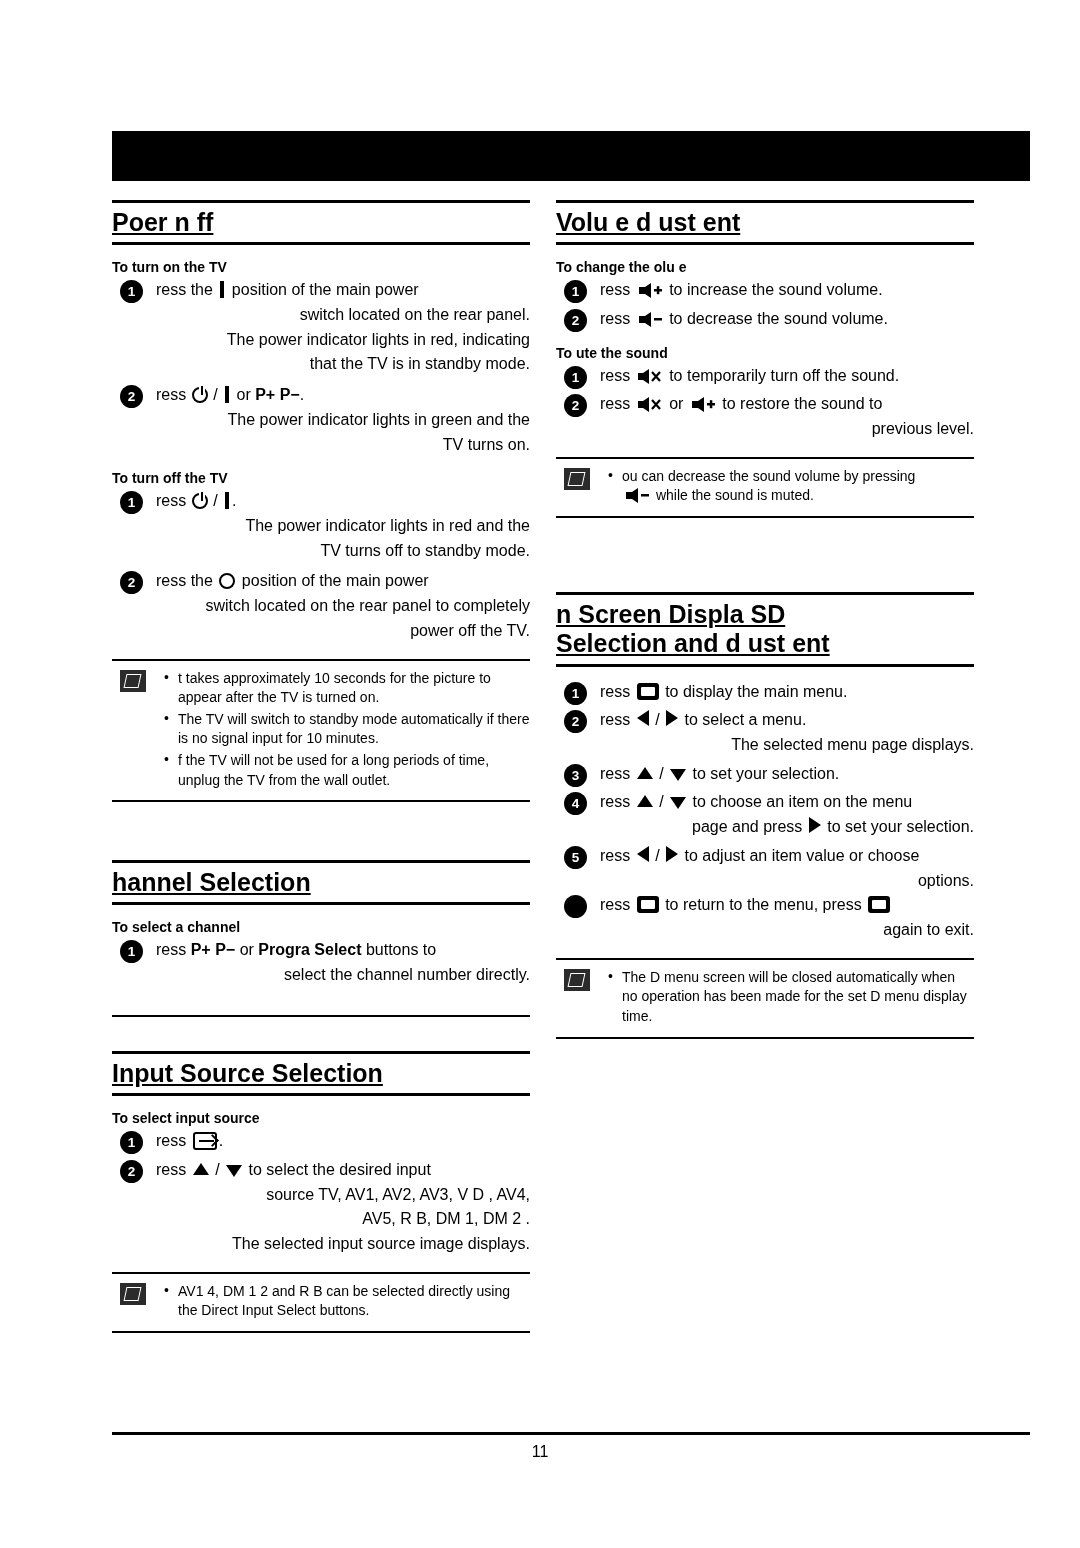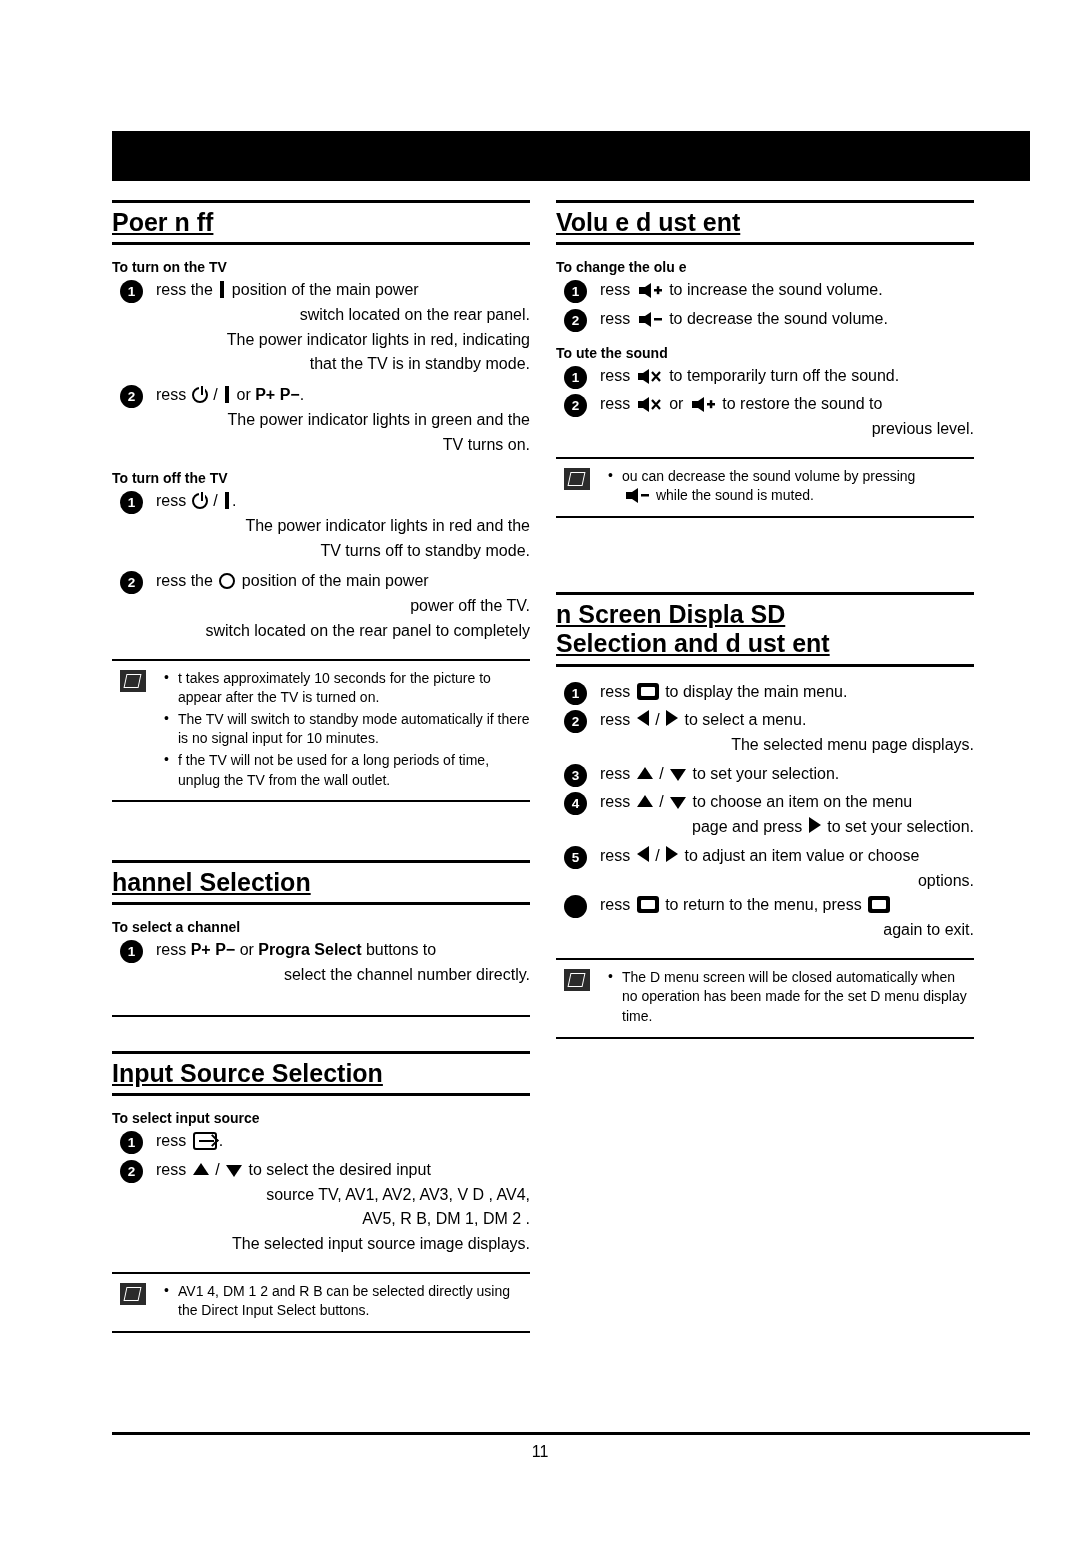--- a/index.html
+++ b/index.html
@@ -323,22 +323,22 @@
       </div>
       <div class="cont">The power indicator lights in red and the</div>
       <div class="cont">TV turns off to standby mode.</div>
 
       <div class="step" style="margin-top:8px">
         <span class="step-num">2</span>
         <span>ress the</span>
         <span class="ic ic-circle-o"></span>
         <span>position of the main power</span>
       </div>
+      <div class="cont" style="padding-left:44px">switch located on the rear panel to completely</div>
       <div class="cont" style="padding-left:44px">power off the TV.</div>
-      <div class="cont" style="padding-left:44px">switch located on the rear panel to completely</div>
 
       <div class="note">
         <span class="pencil"></span>
         <ul>
           <li>t takes approximately 10 seconds for the picture to appear after the TV is turned on.</li>
           <li>The TV will switch to standby mode automatically if there is no signal input for 10 minutes.</li>
           <li>f the TV will not be used for a long periods of time, unplug the TV from the wall outlet.</li>
         </ul>
       </div>
     </div>

